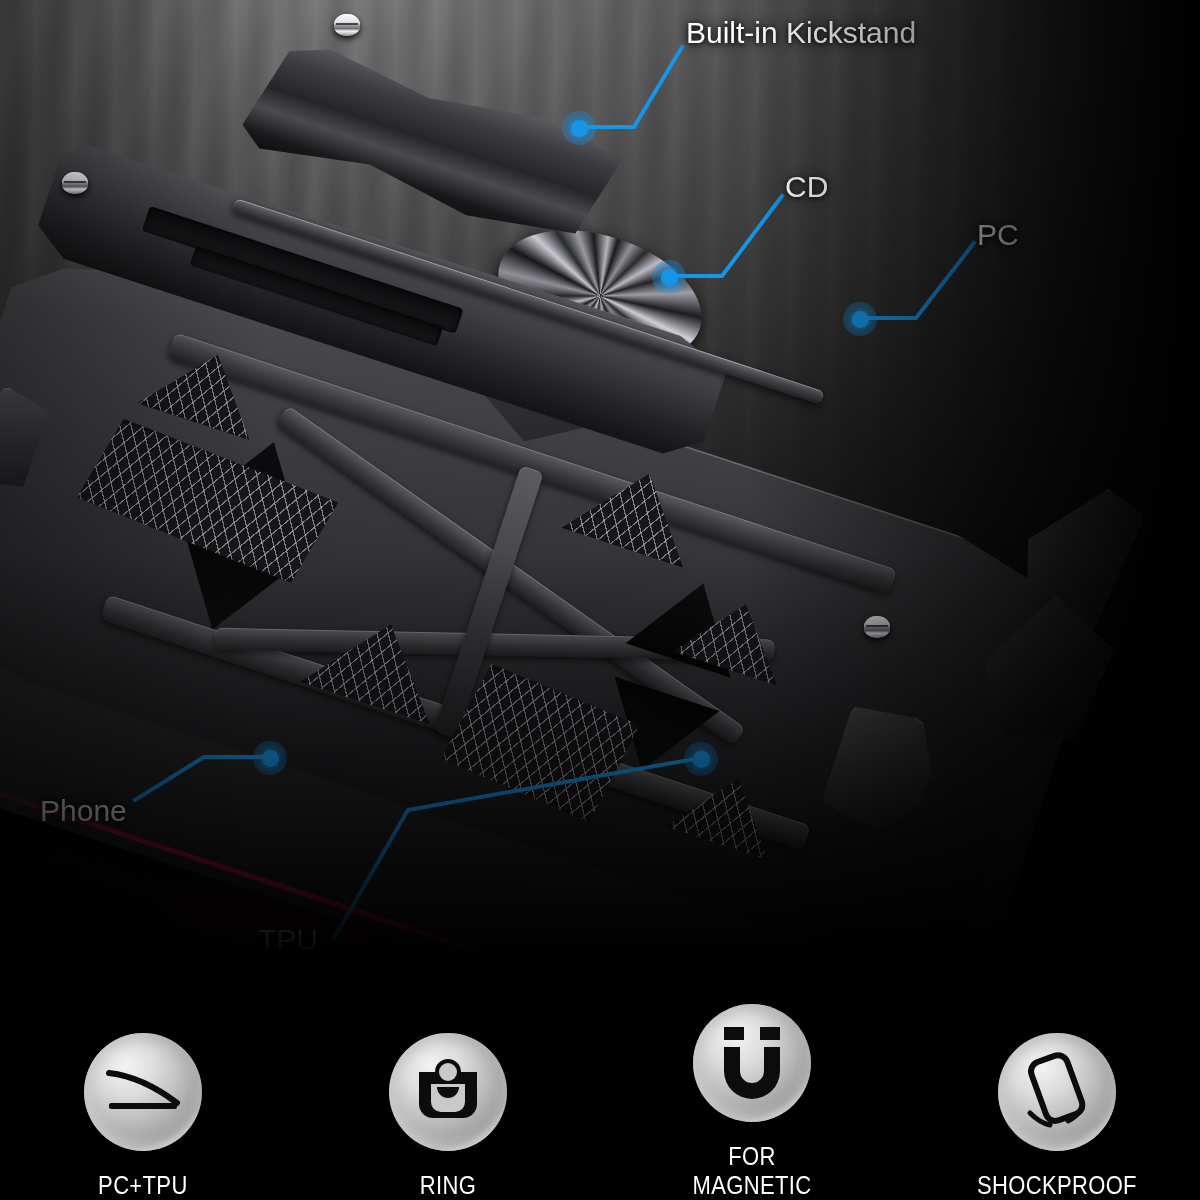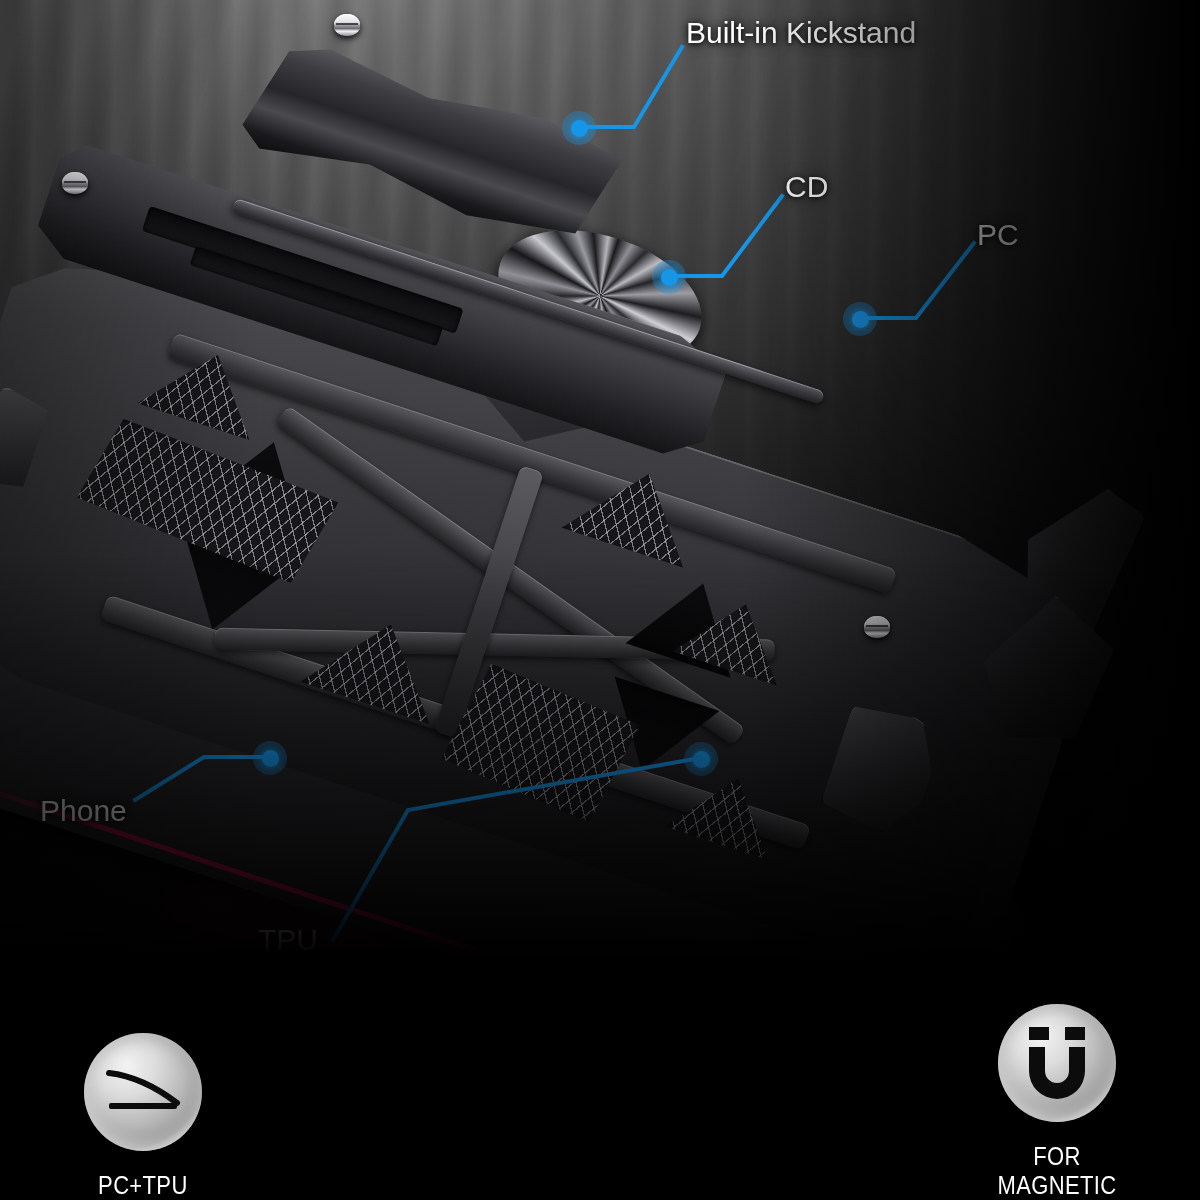--- a/index.html
+++ b/index.html
@@ -412,28 +412,51 @@
     <div class="feat">
       <div class="feat-circle">
         <svg width="80" height="58" viewBox="0 0 80 58">
           <path d="M6 10 Q40 14 74 40" stroke="#0c0c0c" stroke-width="6" fill="none" stroke-linecap="round"></path>
           <rect x="6" y="40" width="68" height="6" rx="2" fill="#0c0c0c"></rect>
         </svg>
       </div>
       <div class="feat-label">PC+TPU</div>
     </div>
 
+    <div class="feat">
+      <div class="feat-circle">
+        <svg width="70" height="76" viewBox="0 0 70 76">
+          <path d="M6 18 H22 A13 13 0 0 1 48 18 H64 V50 A14 14 0 0 1 50 64 H20 A14 14 0 0 1 6 50 Z" fill="#0c0c0c"></path>
+          <circle cx="35" cy="18" r="9" fill="#c9c9c9"></circle>
+          <path d="M18 30 H52 V48 A10 10 0 0 1 42 58 H28 A10 10 0 0 1 18 48 Z" fill="#c9c9c9"></path>
+          <path d="M24 33 A11 11 0 0 0 46 33 Z" fill="#0c0c0c"></path>
+        </svg>
+      </div>
+      <div class="feat-label">RING</div>
+    </div>
 
     <div class="feat">
       <div class="feat-circle">
         <svg width="64" height="76" viewBox="0 0 64 76">
           <rect x="4" y="2" width="20" height="13" fill="#0c0c0c"></rect>
           <rect x="40" y="2" width="20" height="13" fill="#0c0c0c"></rect>
           <path d="M4 22 V46 A28 28 0 0 0 60 46 V22 H44 V46 A12 12 0 0 1 20 46 V22 Z" fill="#0c0c0c"></path>
         </svg>
       </div>
       <div class="feat-label">FOR MAGNETIC</div>
     </div>
 
+    <div class="feat">
+      <div class="feat-circle">
+        <svg width="78" height="82" viewBox="0 0 78 82">
+          <g transform="rotate(-20 39 38)">
+            <rect x="20" y="6" width="38" height="62" rx="10" fill="none" stroke="#0c0c0c" stroke-width="6"></rect>
+          </g>
+          <path d="M12 62 Q22 72 32 74" stroke="#0c0c0c" stroke-width="5" fill="none" stroke-linecap="round"></path>
+          <path d="M50 70 Q58 66 64 58" stroke="#0c0c0c" stroke-width="5" fill="none" stroke-linecap="round"></path>
+        </svg>
+      </div>
+      <div class="feat-label">SHOCKPROOF</div>
+    </div>
 
 
   </div>
 </div>
 
 </body></html>

